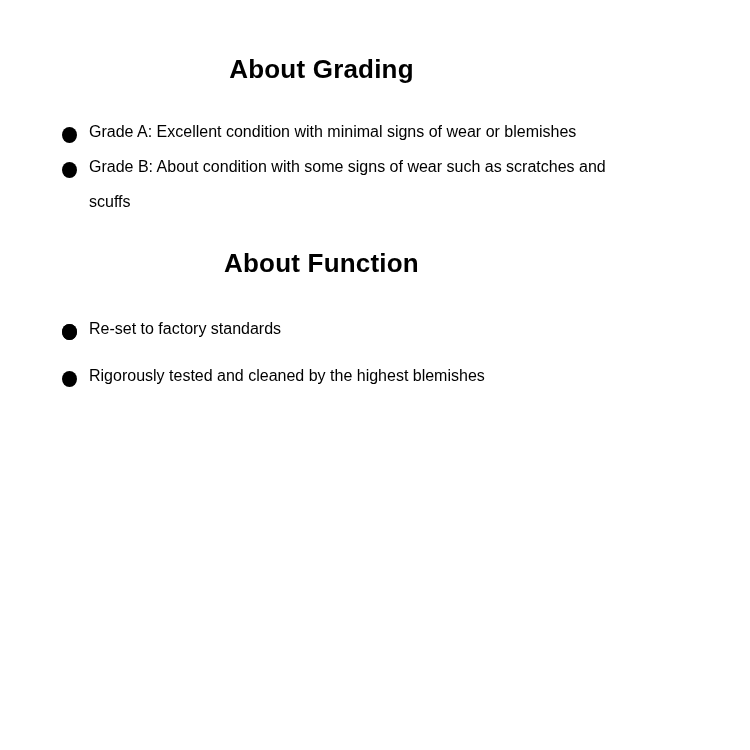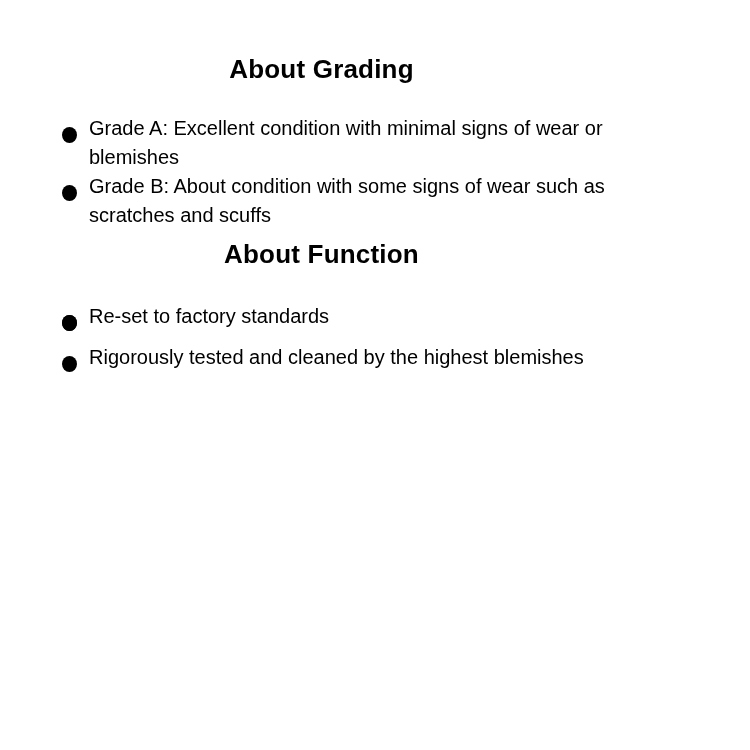--- a/index.html
+++ b/index.html
@@ -23,36 +23,36 @@
   }
   .section-title {
     margin: 0;
     font-size: 26px;
     line-height: 26px;
     font-weight: 700;
     text-align: center;
     letter-spacing: 0.2px;
   }
   .section-title.function {
-    margin-top: 11px;
+    margin-top: 31px;
   }
   .subtitle {
     margin: 26px 0 0 0;
     font-size: 23px;
     line-height: 23px;
     font-weight: 400;
     text-align: center;
   }
   ul.bullet-list {
     list-style: none;
     margin: 0;
     padding: 0 0 0 62px;
     width: 572px;
-    font-size: 20px;
-    line-height: 29px;
+    font-size: 16px;
+    line-height: 35px;
   }
   ul.bullet-list.tight {
     margin-top: 32px;
   }
   ul.bullet-list.spaced {
     margin-top: 35px;
   }
   ul.bullet-list.spaced .list-item {
     margin-bottom: 12px;
   }

